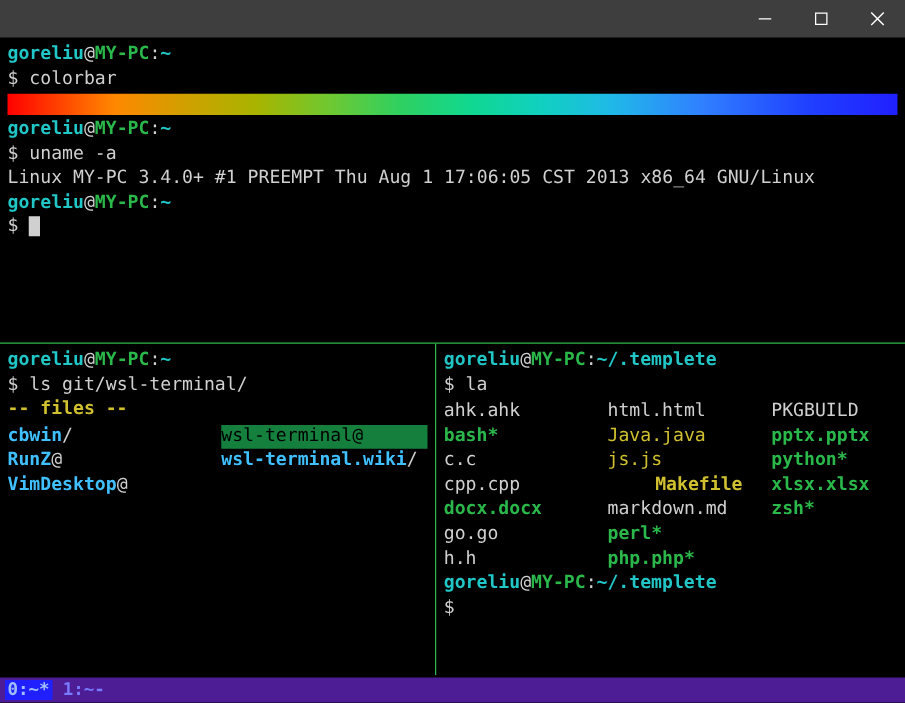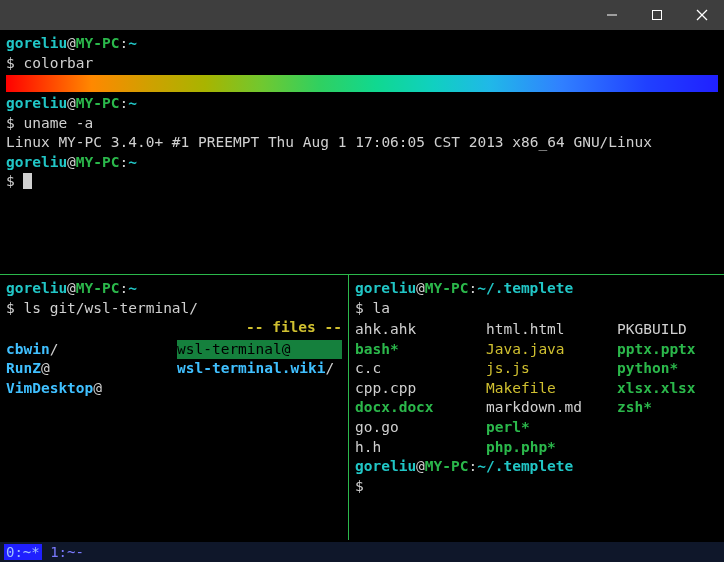--- a/index.html
+++ b/index.html
@@ -21,31 +21,31 @@
   .out { color: #d0d0d0; }
   .cursor { display:inline-block; width:9px; height:16px; background:#d0d0d0; vertical-align: text-bottom; }
   .colorbar { height: 17px; margin:2px 0; background: linear-gradient(90deg,
     #ff0000 0%, #ff4400 6%, #ff8800 12%, #d0a000 20%, #a8b400 28%,
     #70c830 36%, #30d060 44%, #10d890 52%, #10d0c0 60%, #20b8e8 68%,
     #3080ff 78%, #2040ff 90%, #2020ff 100%); }
   .split { display:flex; border-top: 1px solid #2bb84b; }
   .pane { padding: 4px 6px; }
   .pane-left { width: 362px; }
   .pane-right { flex:1; border-left: 1px solid #2bb84b; }
-  .yel-label { color:#d0c030; font-weight:bold;text-align:right; }
+  .yel-label { color:#d0c030; font-weight:bold; }
   .ls-cols { display:flex; gap: 6px; margin-top:2px;}
   .ls-col { width: 165px; }
   .f-cyan-b { color:#40c0ff; font-weight:bold; }
   .f-grn  { color:#2bb84b; font-weight:bold; }
   .f-yel  { color:#d0c030; }
   .f-gry  { color:#d0d0d0; }
   .sel { background:#15803d; color:#000; }
   .la-cols { display:flex; gap:23px; margin-top:2px; }
   .la-col { min-width: 108px; }
-  .statusbar { position:absolute; left:0; bottom:0; width:724px; height:20px; background:#0f172a; color:#7a7aff; font-weight:normal; padding:1px 4px; font-size:14px;}
+  .statusbar { position:absolute; left:0; bottom:0; width:724px; height:20px; background:#4c1d95; color:#7a7aff; font-weight:bold; padding:1px 4px; font-size:14px;}
   .status-active { background:#2020ff; color:#a0c0ff; padding:0 2px; }
 </style>
 </head>
 <body>
 
 <div class="titlebar">
   <div class="spacer"></div>
   <div class="tb-btn">
     <svg viewBox="0 0 12 12">
         <line x1="1" y1="6" x2="11" y2="6" stroke="#fff" stroke-width="1"></line>
@@ -114,21 +114,21 @@
           <div class="f-gry">c.c</div>
           <div class="f-gry">cpp.cpp</div>
           <div class="f-grn">docx.docx</div>
           <div class="f-gry">go.go</div>
           <div class="f-gry">h.h</div>
         </div>
       <div class="la-col" id="la-col-2">
           <div class="f-gry">html.html</div>
           <div class="f-yel">Java.java</div>
           <div class="f-yel">js.js</div>
-          <div class="f-yel" style="font-weight: normal;">Makefile</div>
+          <div class="f-yel" style="font-weight: bold; text-align: right;">Makefile</div>
           <div class="f-gry">markdown.md</div>
           <div class="f-grn">perl*</div>
           <div class="f-grn">php.php*</div>
         </div>
       <div class="la-col" id="la-col-3">
           <div class="f-gry">PKGBUILD</div>
           <div class="f-grn">pptx.pptx</div>
           <div class="f-grn">python*</div>
           <div class="f-grn">xlsx.xlsx</div>
           <div class="f-grn">zsh*</div>

